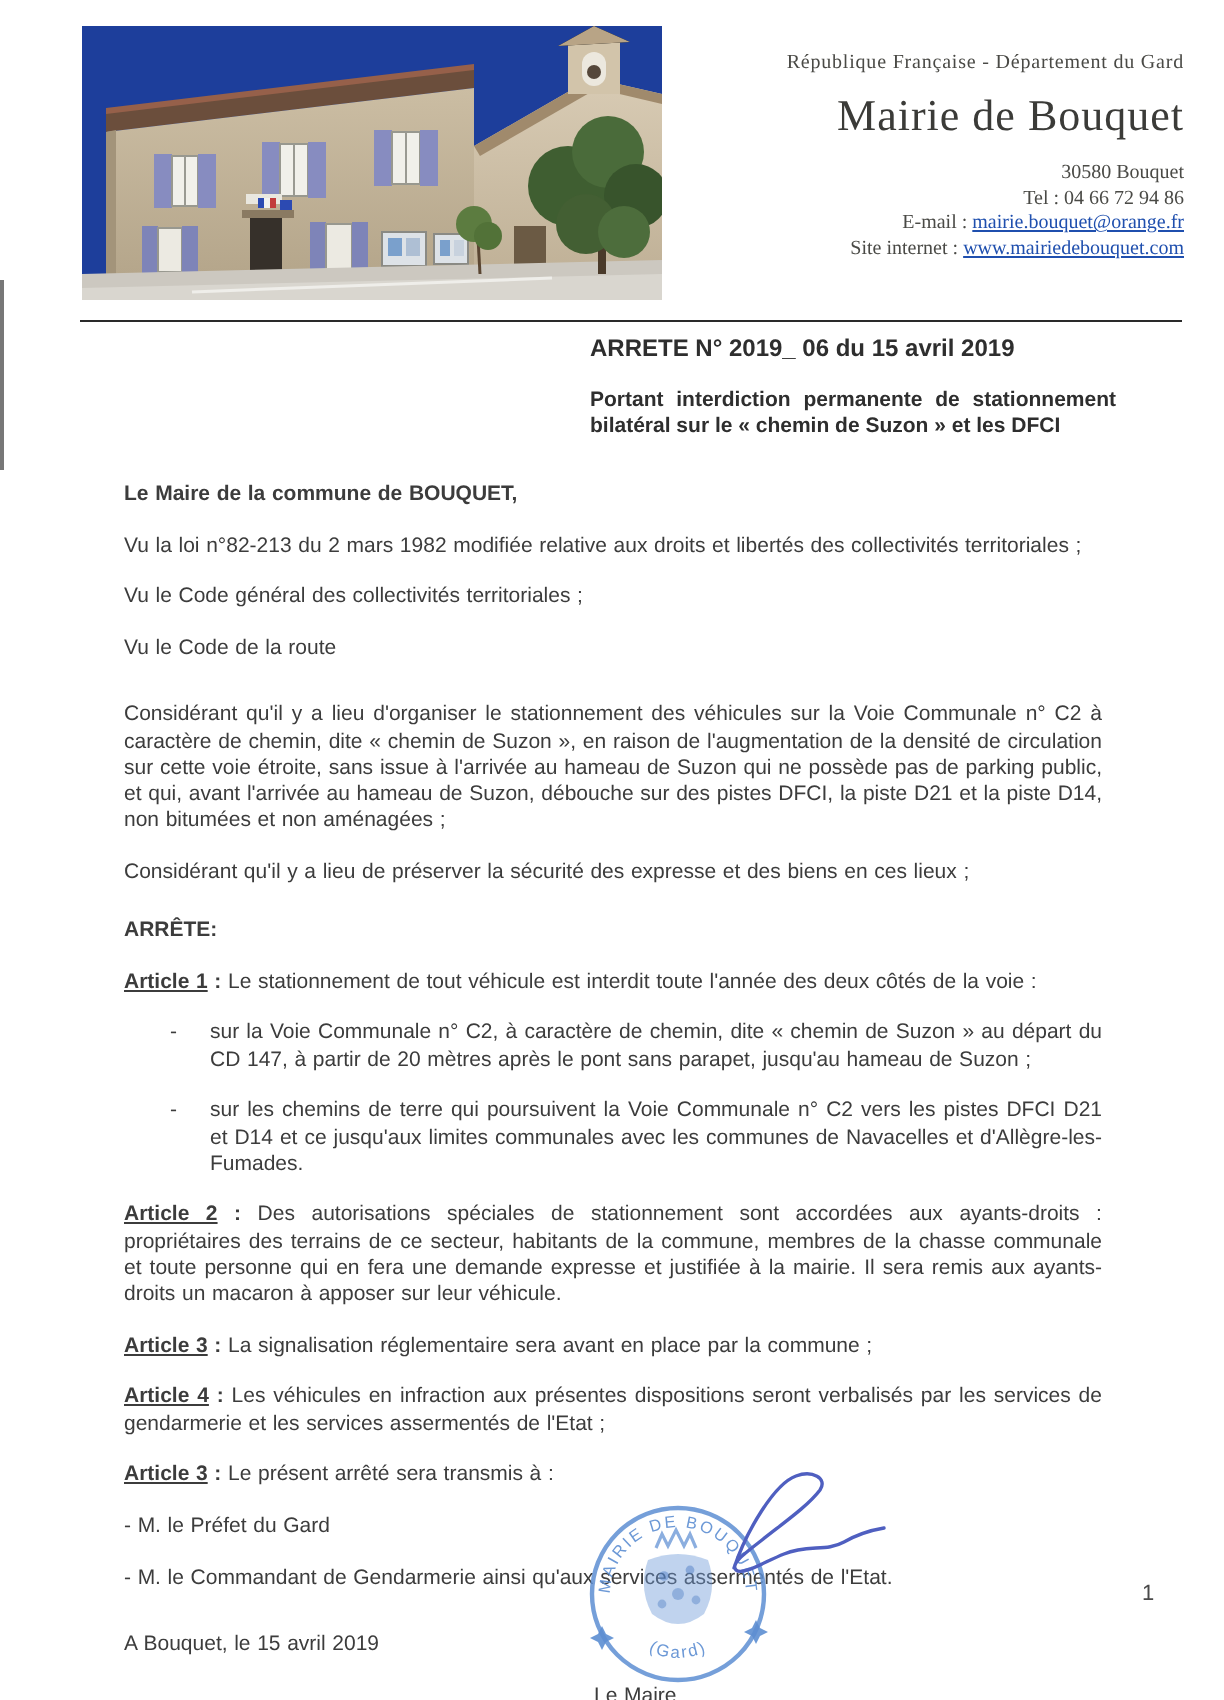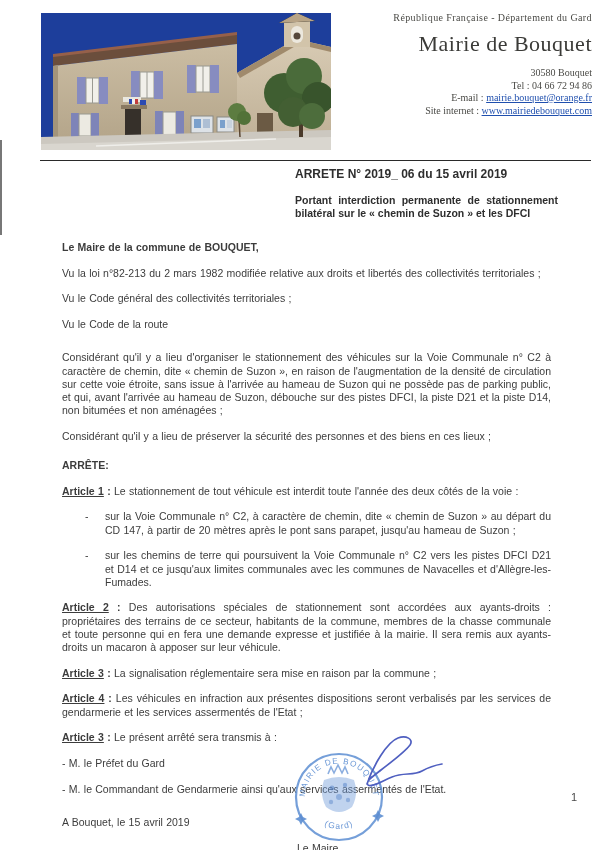--- a/index.html
+++ b/index.html
@@ -5,21 +5,21 @@
   * { margin:0; padding:0; box-sizing:border-box; }
   html,body { background:#888; }
   .page {
     position:relative; width:612px; height:850px; margin:0 auto;
     background:#ffffff; overflow:hidden;
     font-family:"Liberation Sans", sans-serif; color:#3a3a3a;
   }
   
   .photo { position:absolute; left:41px; top:13px; width:290px; height:137px; }
   .header-right {
-    position:absolute; right:20px; top:12px; width:280px; text-align:right;
+    position:absolute; right:20px; top:26px; width:280px; text-align:right;
     font-family:"Liberation Serif", serif; color:#4a4a46;
   }
   .region-line { font-size:10px; letter-spacing:.4px; margin-bottom:8px; }
   .org-title { font-size:22px; font-weight:400; color:#3b3b38; letter-spacing:.5px; margin-bottom:10px; }
   .addr-line { font-size:10px; line-height:12.5px; }
   .link { color:#1f4fae; text-decoration:underline; }
   .scan-edge { position:absolute; left:0; top:140px; width:2px; height:95px; background:#4a4a4a; opacity:.75; }
   .divider { position:absolute; left:40px; top:160px; width:551px; border-top:1.5px solid #2a2a2a; }
   
   .title-block { position:absolute; left:295px; top:167px; width:263px; }
@@ -154,38 +154,38 @@
   </div>
 
   <div class="body-text">
     <p class="para nojust bold">Le Maire de la commune de BOUQUET,</p>
 
     <p class="para">Vu la loi n°82-213 du 2 mars 1982 modifiée relative aux droits et libertés des collectivités territoriales ;</p>
     <p class="para nojust">Vu le Code général des collectivités territoriales ;</p>
     <p class="para nojust">Vu le Code de la route</p>
 
     <p class="para" style="margin-top:20px">Considérant qu'il y a lieu d'organiser le stationnement des véhicules sur la Voie Communale n° C2 à caractère de chemin, dite « chemin de Suzon », en raison de l'augmentation de la densité de circulation sur cette voie étroite, sans issue à l'arrivée au hameau de Suzon qui ne possède pas de parking public, et qui, avant l'arrivée au hameau de Suzon, débouche sur des pistes DFCI, la piste D21 et la piste D14, non bitumées et non aménagées ;</p>
-    <p class="para">Considérant qu'il y a lieu de préserver la sécurité des personnes et des biens en ces lieux ;</p>
+    <p class="para">Considérant qu'il y a lieu de préserver la sécurité des expresse et des biens en ces lieux ;</p>
 
     <p class="para nojust bold" style="margin-top:16px">ARRÊTE:</p>
 
     <p class="para"><span class="art-label">Article 1</span><span class="art-colon"> : </span><span>Le stationnement de tout véhicule est interdit toute l'année des deux côtés de la voie :</span></p>
 
     <div class="bullet">
       <span class="dash">-</span>
       <span>sur la Voie Communale n° C2, à caractère de chemin, dite « chemin de Suzon » au départ du CD 147, à partir de 20 mètres après le pont sans parapet, jusqu'au hameau de Suzon ;</span>
     </div>
     <div class="bullet">
       <span class="dash">-</span>
       <span>sur les chemins de terre qui poursuivent la Voie Communale n° C2 vers les pistes DFCI D21 et D14 et ce jusqu'aux limites communales avec les communes de Navacelles et d'Allègre-les-Fumades.</span>
     </div>
 
     <p class="para"><span class="art-label">Article 2</span><span class="art-colon"> : </span><span>Des autorisations spéciales de stationnement sont accordées aux ayants-droits : propriétaires des terrains de ce secteur, habitants de la commune, membres de la chasse communale et toute personne qui en fera une demande expresse et justifiée à la mairie. Il sera remis aux ayants-droits un macaron à apposer sur leur véhicule.</span></p>
 
-    <p class="para nojust"><span class="art-label">Article 3</span><span class="art-colon"> : </span><span>La signalisation réglementaire sera mise en raison par la commune ;</span></p>
+    <p class="para nojust"><span class="art-label">Article 3</span><span class="art-colon"> : </span><span>La signalisation réglementaire sera avant en place par la commune ;</span></p>
 
     <p class="para"><span class="art-label">Article 4</span><span class="art-colon"> : </span><span>Les véhicules en infraction aux présentes dispositions seront verbalisés par les services de gendarmerie et les services assermentés de l'Etat ;</span></p>
 
     <p class="para nojust"><span class="art-label">Article 3</span><span class="art-colon"> : </span><span>Le présent arrêté sera transmis à :</span></p>
 
     <p class="para nojust">- M. le Préfet du Gard</p>
     <p class="para nojust">- M. le Commandant de Gendarmerie ainsi qu'aux services assermentés de l'Etat.</p>
 
     <p class="para dateline">A Bouquet, le 15 avril 2019</p>
     <p class="para lemaire">Le Maire</p>

